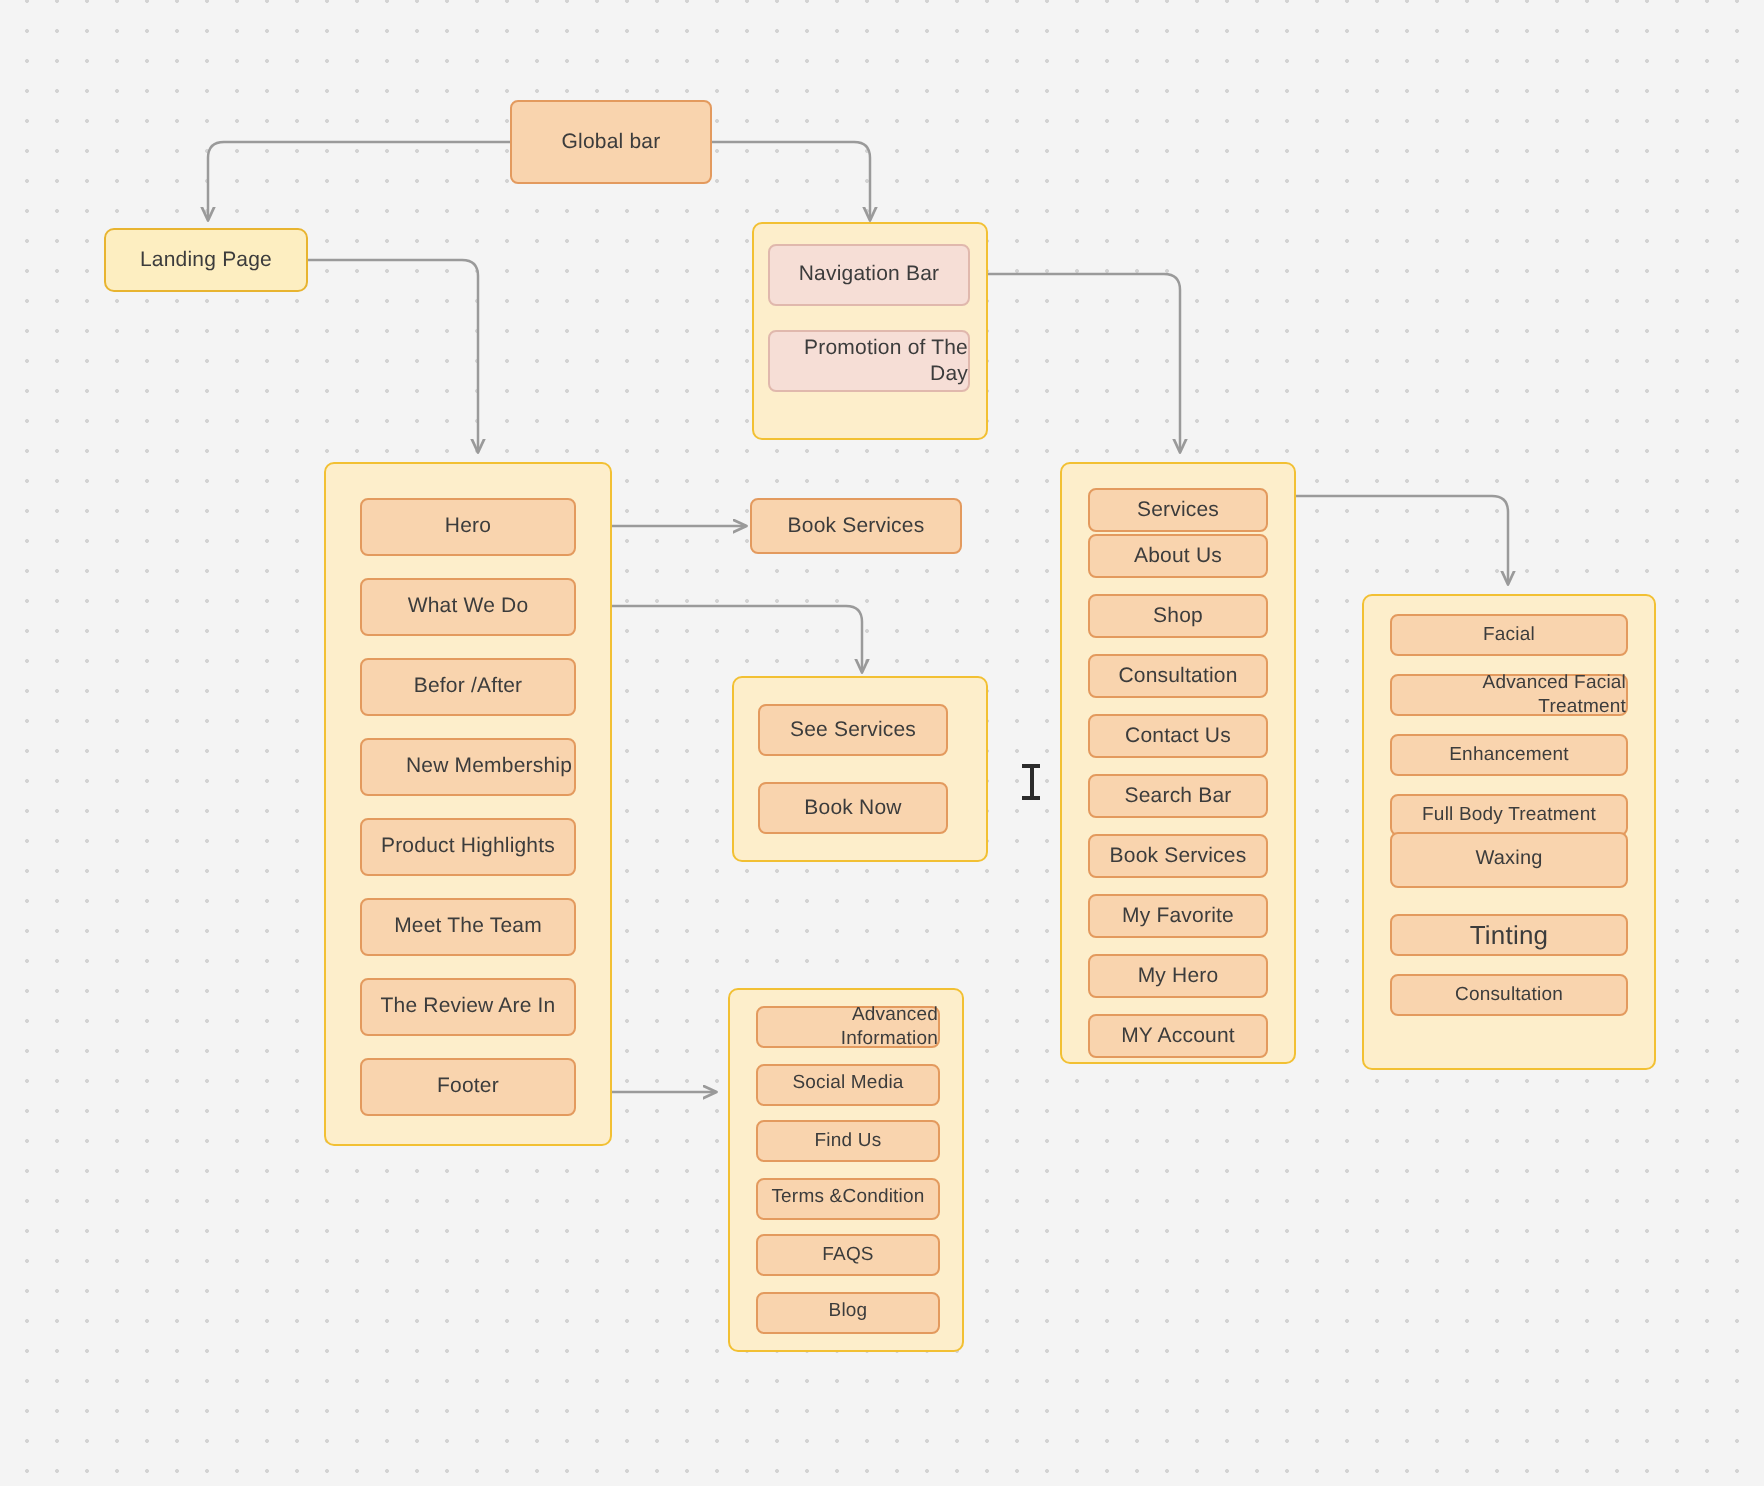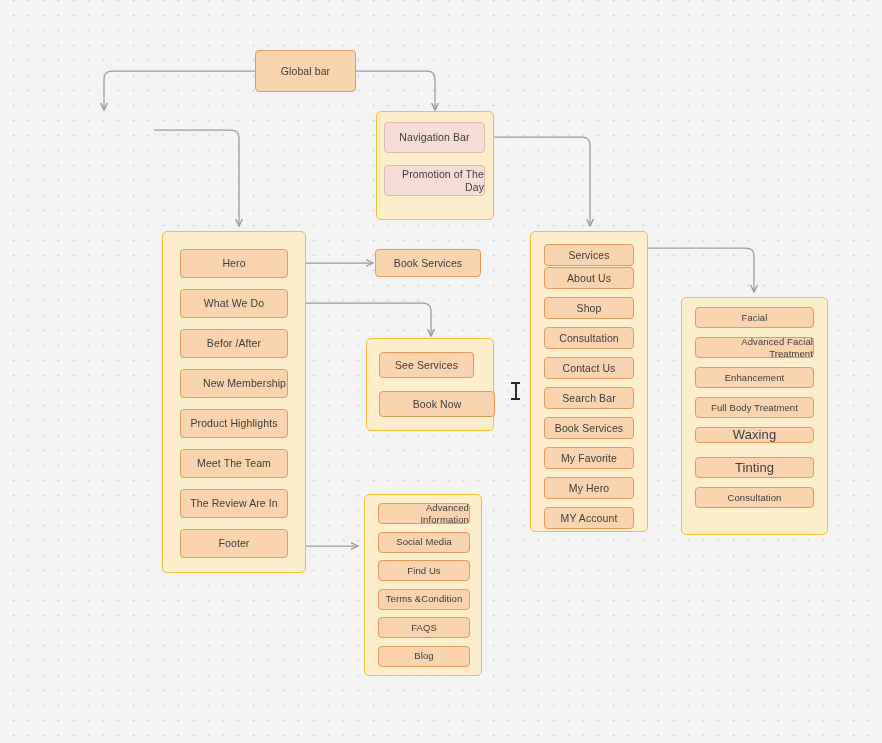--- a/index.html
+++ b/index.html
@@ -123,20 +123,23 @@
       <path d="M486,137 L582,137 Q590,137 590,145 L590,226" marker-end="url(#arrow)"></path>
 
       <path d="M638,248 L746,248 Q754,248 754,256 L754,292" marker-end="url(#arrow)"></path>
     </g>
   </svg>
 
   <div class="node plain" style="left:255px; top:50px; width:101px; height:42px;">
     <span>Global bar</span>
   </div>
 
+  <div class="node yellow" style="left:52px; top:114px; width:102px; height:32px;">
+    <span>Landing Page</span>
+  </div>
 
   <div class="group" style="left:376px; top:111px; width:118px; height:109px;"></div>
   <div class="node pink" style="left:384px; top:122px; width:101px; height:31px;">
     <span>Navigation Bar</span>
   </div>
   <div class="node pink" style="left:384px; top:165px; width:101px; height:31px;">
     <span>Promotion of The Day</span>
   </div>
 
   <div class="group" style="left:162px; top:231px; width:144px; height:342px;"></div>
@@ -169,21 +172,21 @@
 
   <div class="node plain" style="left:375px; top:249px; width:106px; height:28px;">
     <span>Book Services</span>
   </div>
 
   <div class="group" style="left:366px; top:338px; width:128px; height:93px;"></div>
   <div id="cta-host">
       <div class="node" style="left: 379px; top: 352px; width: 95px; height: 26px;">
         <span>See Services</span>
       </div>
-      <div class="node" style="left: 379px; top: 391px; width: 116px; height: 26px;">
+      <div class="node" style="left: 379px; top: 391px; width: 95px; height: 26px;">
         <span>Book Now</span>
       </div>
     </div>
 
   <div class="group" style="left:530px; top:231px; width:118px; height:301px;"></div>
   <div id="nav-menu-host">
       <div class="node" style="left: 544px; top: 244px; width: 90px; height: 22px;">
         <span>Services</span>
       </div>
       <div class="node" style="left: 544px; top: 267px; width: 90px; height: 22px;">
@@ -222,21 +225,21 @@
       </div>
       <div class="node" style="left: 695px; top: 337px; width: 119px; height: 21px; font-size: 9.5px;">
         <span>Advanced Facial Treatment</span>
       </div>
       <div class="node" style="left: 695px; top: 367px; width: 119px; height: 21px; font-size: 9.5px;">
         <span>Enhancement</span>
       </div>
       <div class="node" style="left: 695px; top: 397px; width: 119px; height: 21px; font-size: 9.5px;">
         <span>Full Body Treatment</span>
       </div>
-      <div class="node" style="left: 695px; top: 427px; width: 119px; height: 16px; font-size: 13px;">
+      <div class="node" style="left: 695px; top: 416px; width: 119px; height: 28px; font-size: 10px;">
         <span>Waxing</span>
       </div>
       <div class="node" style="left: 695px; top: 457px; width: 119px; height: 21px; font-size: 13px;">
         <span>Tinting</span>
       </div>
       <div class="node" style="left: 695px; top: 487px; width: 119px; height: 21px; font-size: 9.5px;">
         <span>Consultation</span>
       </div>
     </div>
 

